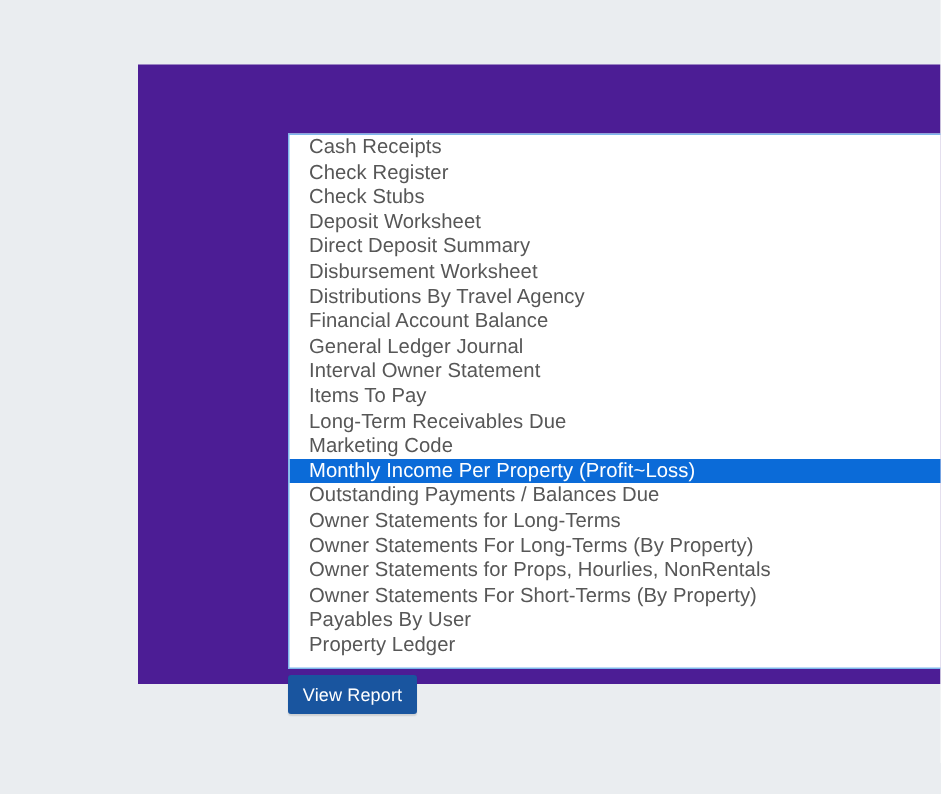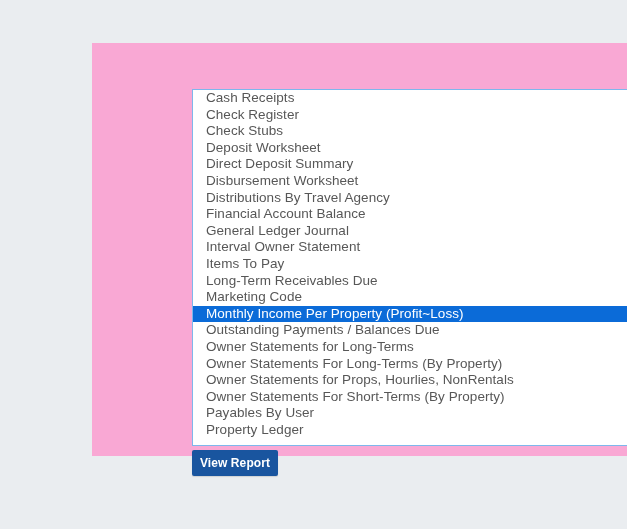--- a/index.html
+++ b/index.html
@@ -24,21 +24,21 @@
     background: #eaedf0;
   }
 
   
   #content-panel {
     position: absolute;
     left: 92px;
     top: 43px;
     width: 535px;          
     height: 413px;
-    background: #f9a8d4;
+    background: #4c1d95;
     box-sizing: border-box;
   }
 
   
   #report-listbox {
     position: absolute;
     left: 100px;
     top: 46px;
     width: 527px;          
     height: 357px;
@@ -76,21 +76,21 @@
     left: 100px;
     top: 407px;
     width: 86px;
     height: 26px;
     background: #19559f;
     border: none;
     border-radius: 2px;
     color: #ffffff;
     font-family: "Liberation Sans", sans-serif;
     font-size: 12px;
-    font-weight: bold;
+    font-weight: normal;
     letter-spacing: 0.1px;
     text-align: center;
     line-height: 26px;
     padding: 0;
     cursor: pointer;
     box-shadow: 0 1px 1px rgba(0,0,0,0.12);
   }
 </style>
 </head>
 <body>

